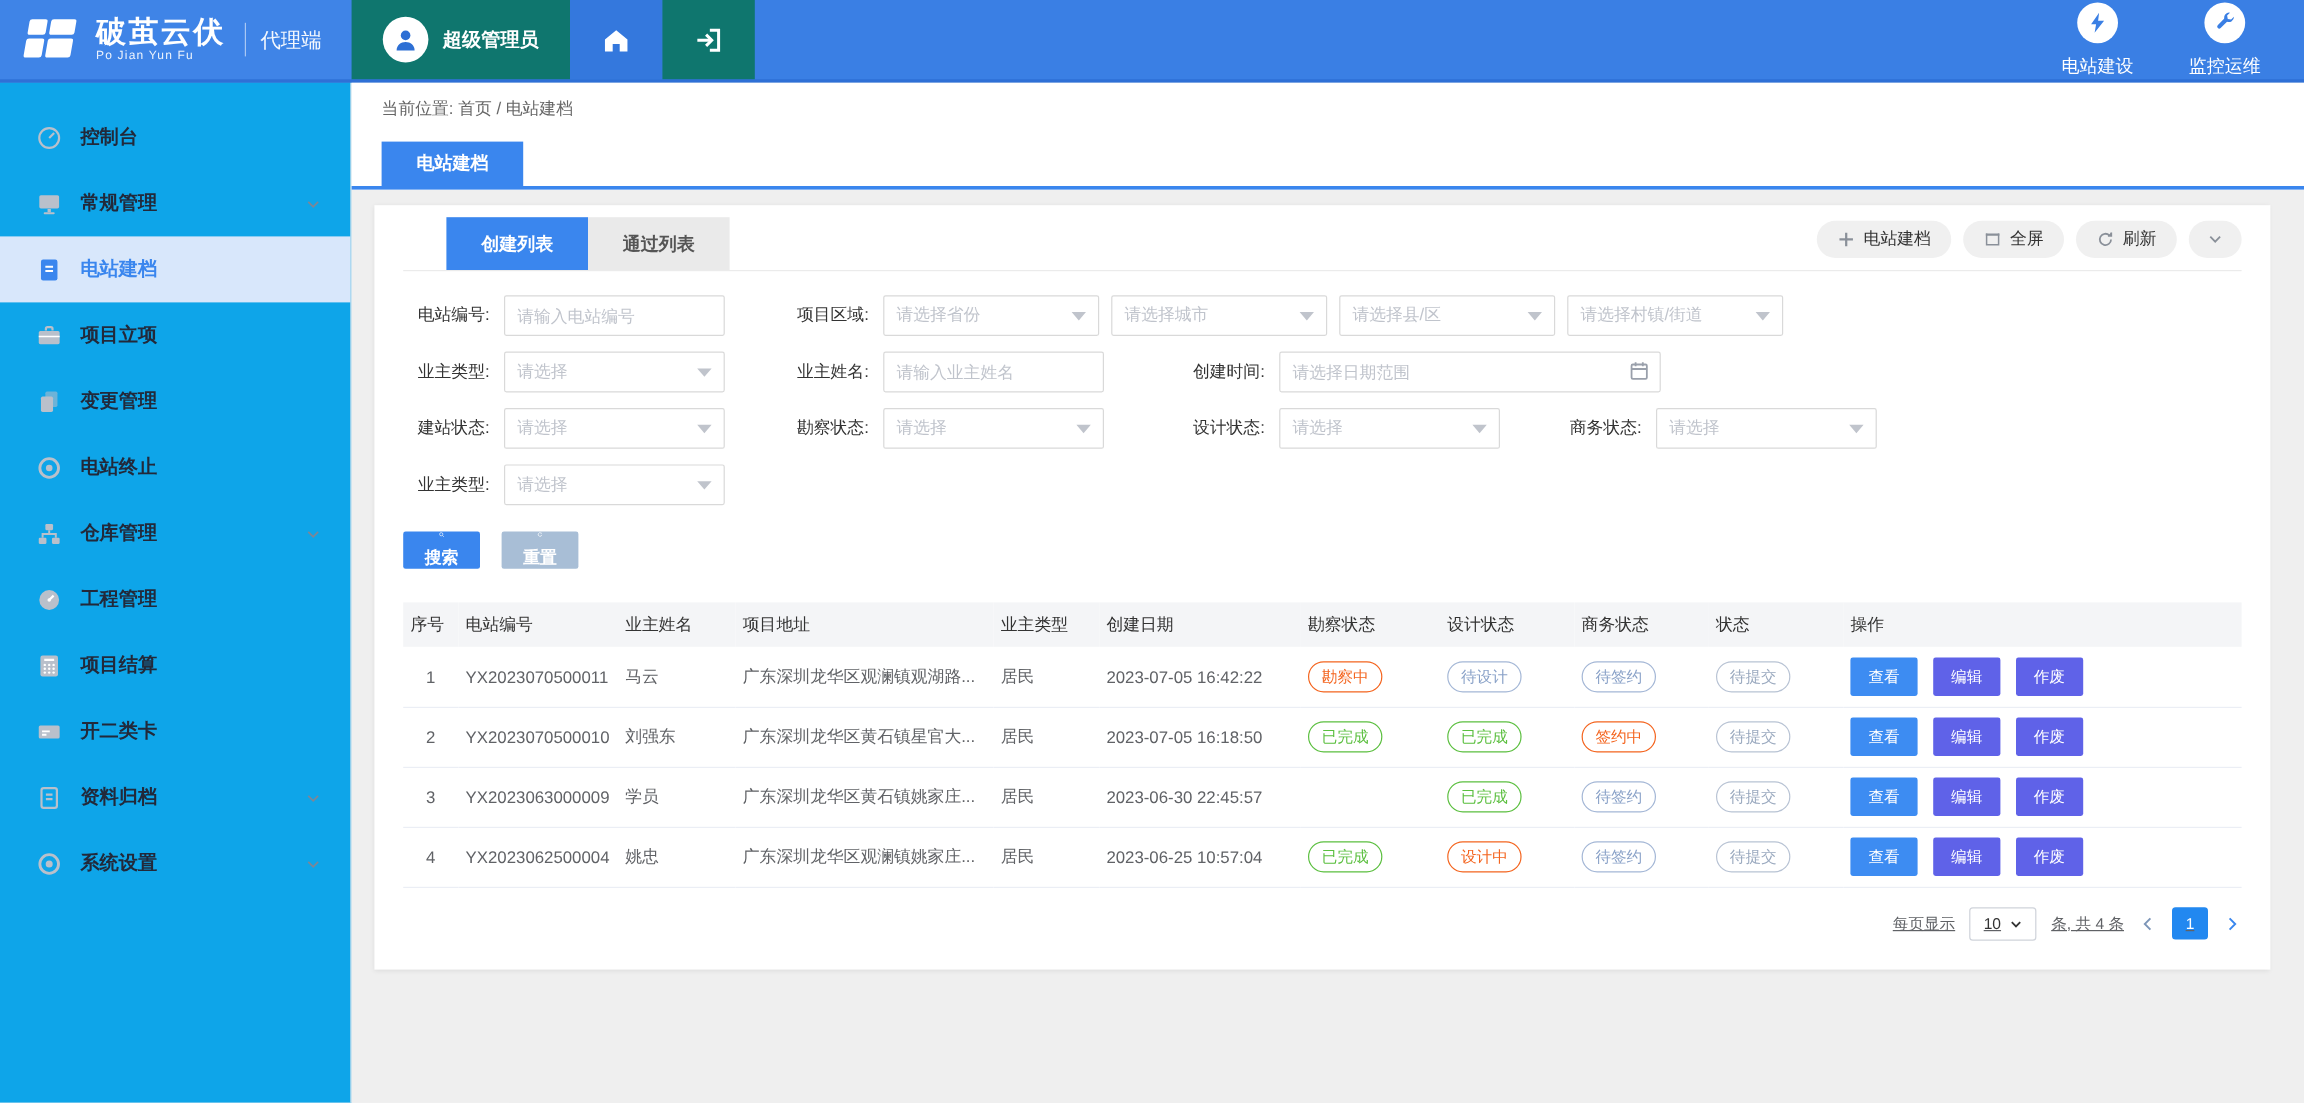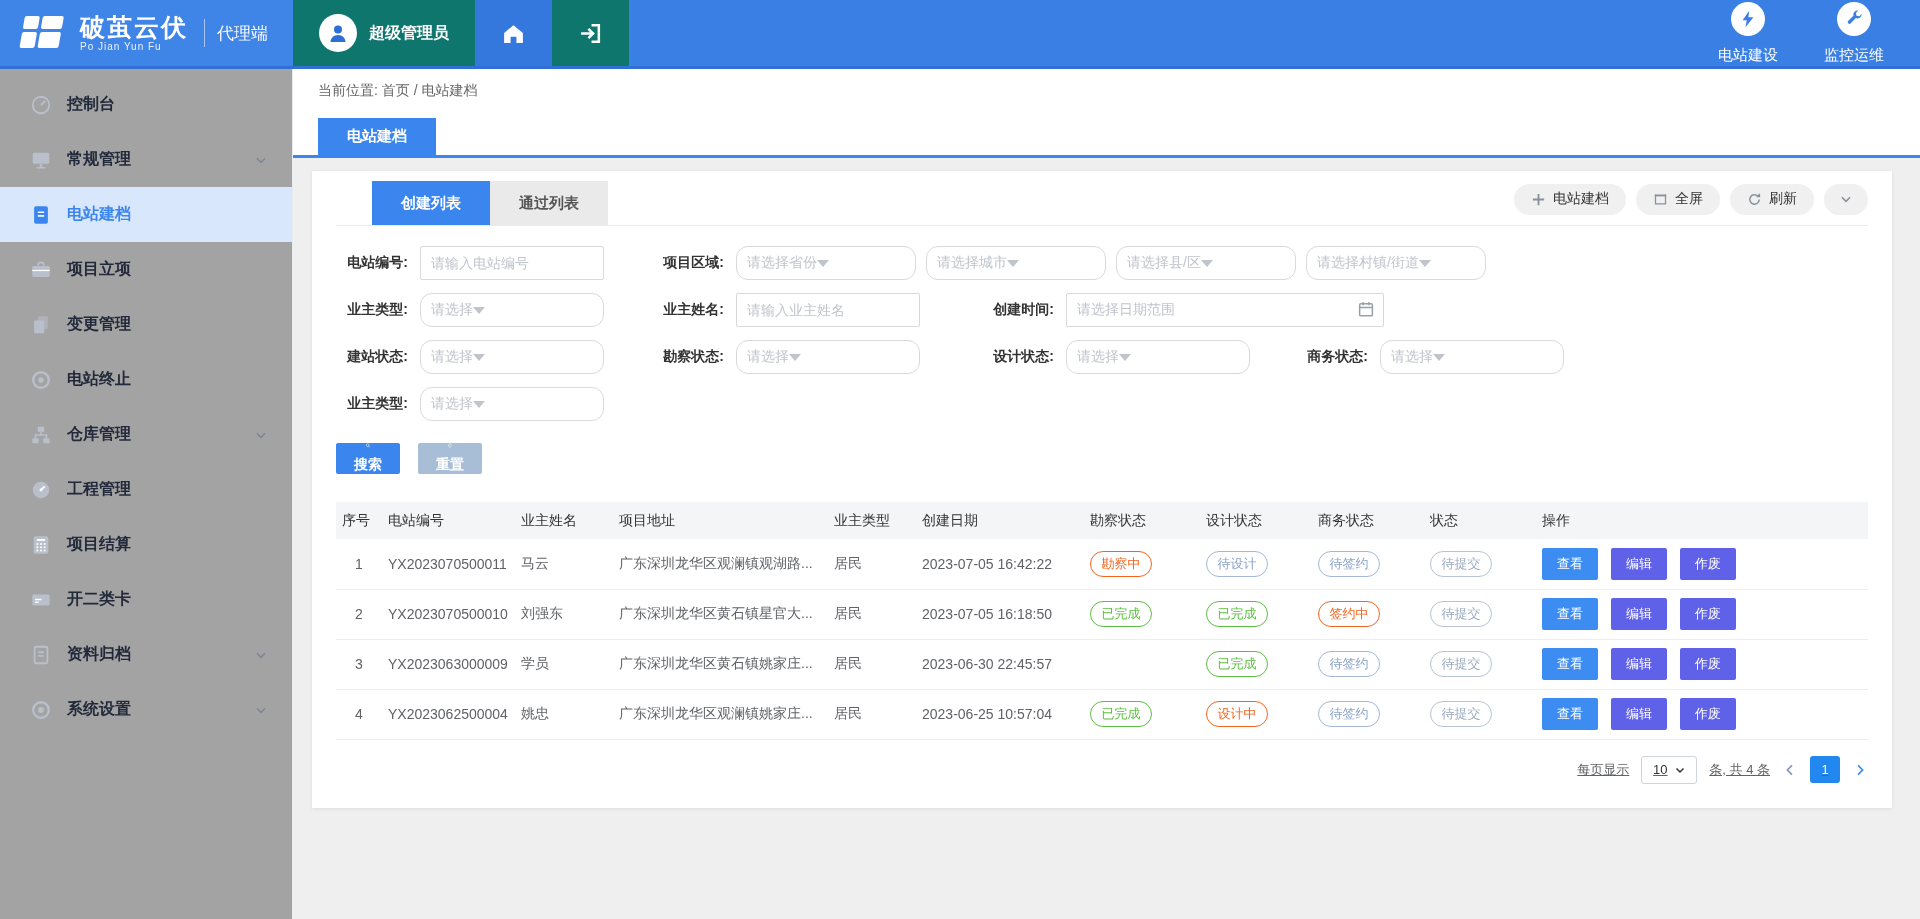--- a/index.html
+++ b/index.html
@@ -24,21 +24,21 @@
   .seg-user .name { font-size:16px; font-weight:bold; }
   .topbar-right { margin-left:auto; display:flex; align-items:center; gap:46px; padding-right:36px; }
   .quick { display:flex; align-items:center; gap:10px; cursor:pointer;flex-direction:column; }
   .quick .bubble { width:34px; height:34px; border-radius:50%; background:#fff; display:flex; align-items:center; justify-content:center; }
   .quick .q-label { font-size:15px; }
 
   
   .shell { flex:1; display:flex; min-height:0; }
 
   
-  .sidebar { width:293px; flex:none; background:#a3a3a3; border-right:1px solid #e9ebef; padding-top:8px; }
+  .sidebar { width:293px; flex:none; background:#0ea5e9; border-right:1px solid #e9ebef; padding-top:18px; }
   .side-item { height:55px; display:flex; align-items:center; padding:0 24px 0 30px; cursor:pointer; color:#22293a; }
   .side-item .s-icon { width:22px; height:22px; flex:none; color:#b9c0cb; display:flex; align-items:center; justify-content:center; }
   .side-item .s-label { margin-left:15px; font-size:16px; font-weight:bold; }
   .side-item .s-chevron { margin-left:auto; color:#7d8696; display:flex; }
   .side-item.active { background:#d8e7fb; color:#3a86ee; }
   .side-item.active .s-icon { color:#3a86ee; }
 
   
   .main { flex:1; min-width:0; display:flex; flex-direction:column; background:#efefef; }
   .white-head { background:#fff; border-bottom:3px solid #3a86ee; }
@@ -53,30 +53,30 @@
   .ptab { width:118px; height:44px; display:flex; align-items:center; justify-content:center; font-size:15px; font-weight:bold; cursor:pointer; background:#eaeaea; color:#555; }
   .ptab.active { background:#3a86ee; color:#fff;margin-left:36px; }
   .head-tools { margin-left:auto; display:flex; align-items:center; gap:10px; padding-bottom:8px; }
   .tool-btn { height:31px; display:flex; align-items:center; gap:7px; padding:0 17px; background:#f0f0f0; border:none; border-radius:16px; font-size:14px; color:#333; cursor:pointer; }
   .tool-btn .t-icon { color:#8a9099; display:flex; }
 
   
   .filters { margin-top:20px; }
   .f-row { display:flex; align-items:center; margin-bottom:13px; }
   .fg { display:flex; align-items:center; }
-  .f-label { width:72px; flex:none; text-align:right; font-weight:bold; color:#333; margin-right:12px; white-space:nowrap; }
+  .f-label { width:72px; flex:none; text-align:right; font-weight:normal; color:#333; margin-right:12px; white-space:nowrap; }
   .f-input, .f-select { height:34px; border:1px solid #d9d9d9; border-radius:2px; background:#fff; font-size:14px; }
   .f-input { width:184px; padding:0 10px; color:#333; }
   .f-input::placeholder { color:#c0c4cc; }
-  .f-select { display:flex; align-items:center; justify-content:flex-start; padding:0 10px; cursor:pointer; width:184px;border-radius:12px; }
+  .f-select { display:flex; align-items:center; justify-content:space-between; padding:0 10px; cursor:pointer; width:184px; }
   .f-select .ph { color:#c0c4cc; }
   .caret { width:0; height:0; border-left:6px solid transparent; border-right:6px solid transparent; border-top:7px solid #c0c4cc; }
   .sel-region { width:180px; margin-right:10px; }
   .date-wrap { position:relative; width:318px; }
-  .date-wrap .f-input { width:100%; padding-right:44px;font-family:Liberation Serif, serif; }
+  .date-wrap .f-input { width:100%; padding-right:44px; }
   .date-wrap .cal-icon { position:absolute; right:9px; top:7px; color:#9aa0ab; }
   .gap-lg { margin-right:48px; }
   .gap-md { margin-right:62px; }
   .gap-sm { margin-right:46px; }
 
   .action-row { margin-top:22px; display:flex; gap:18px; }
   .btn { height:31px; display:flex; align-items:center; gap:8px; padding:0 18px; border:none; color:#fff; font-size:14px; font-weight:bold; cursor:pointer; border-radius:2px;flex-direction:column; }
   .btn-search { background:#3a86ee; }
   .btn-reset { background:#a8bed6; }
 

